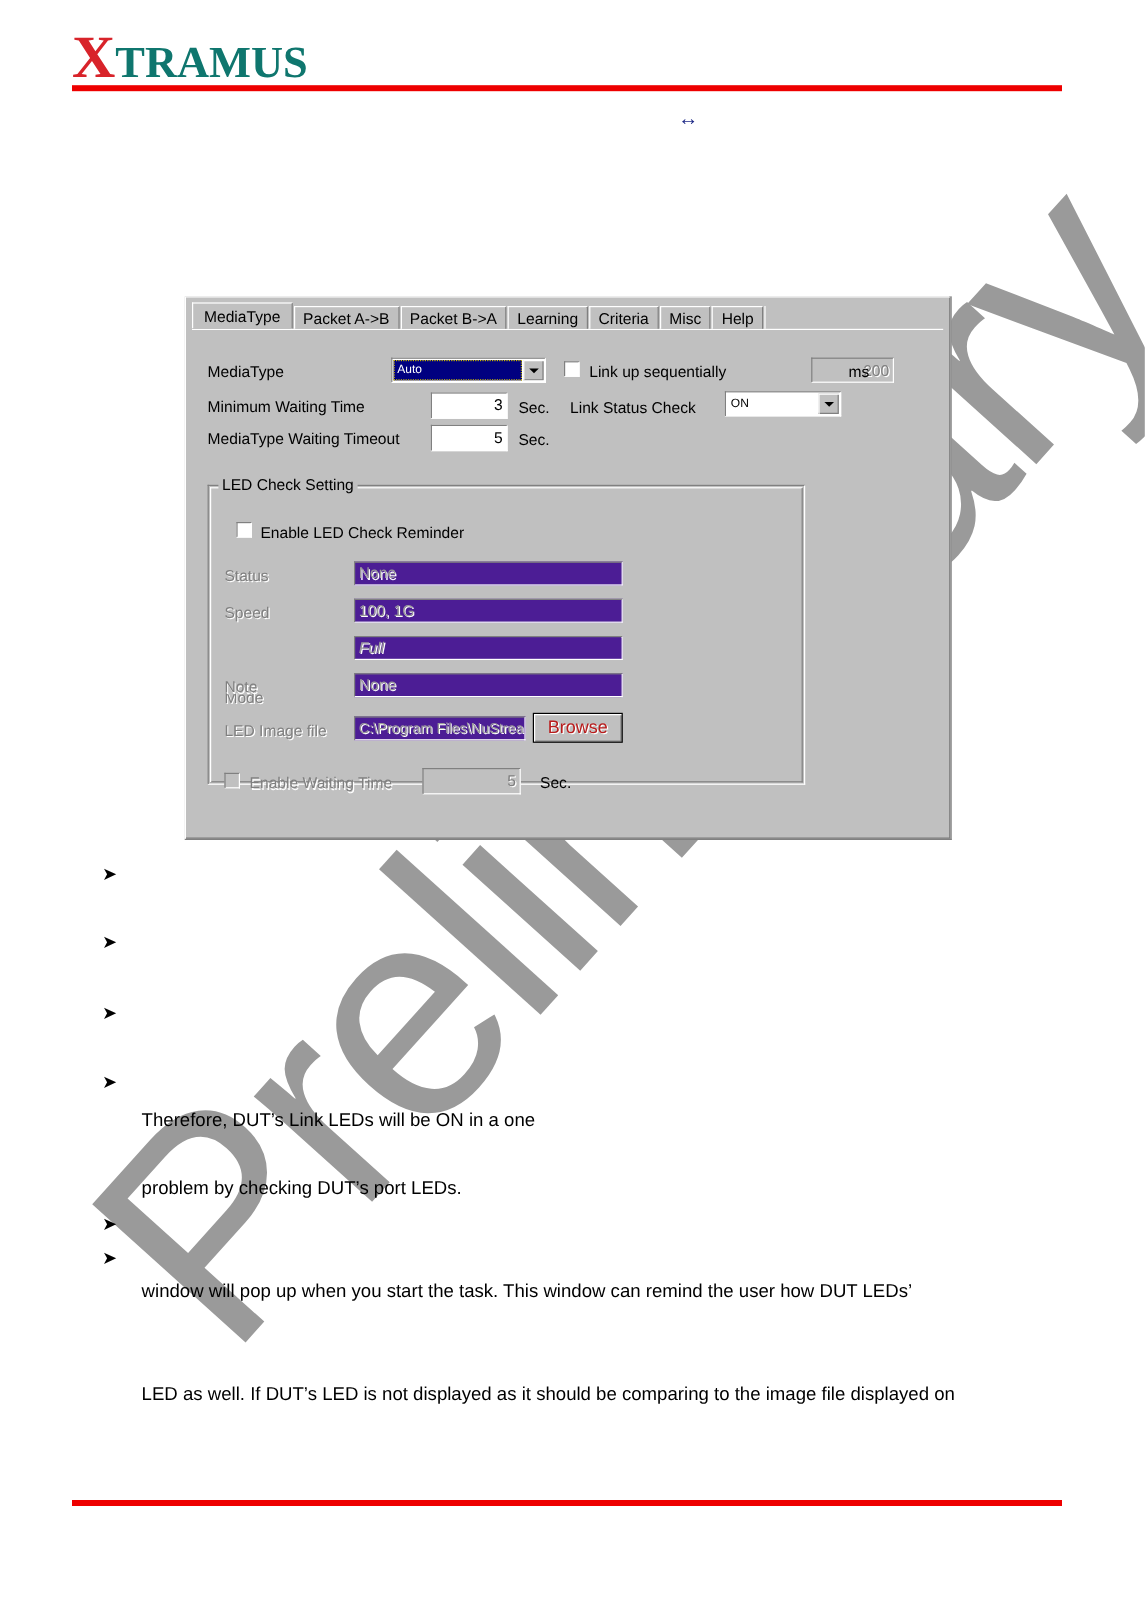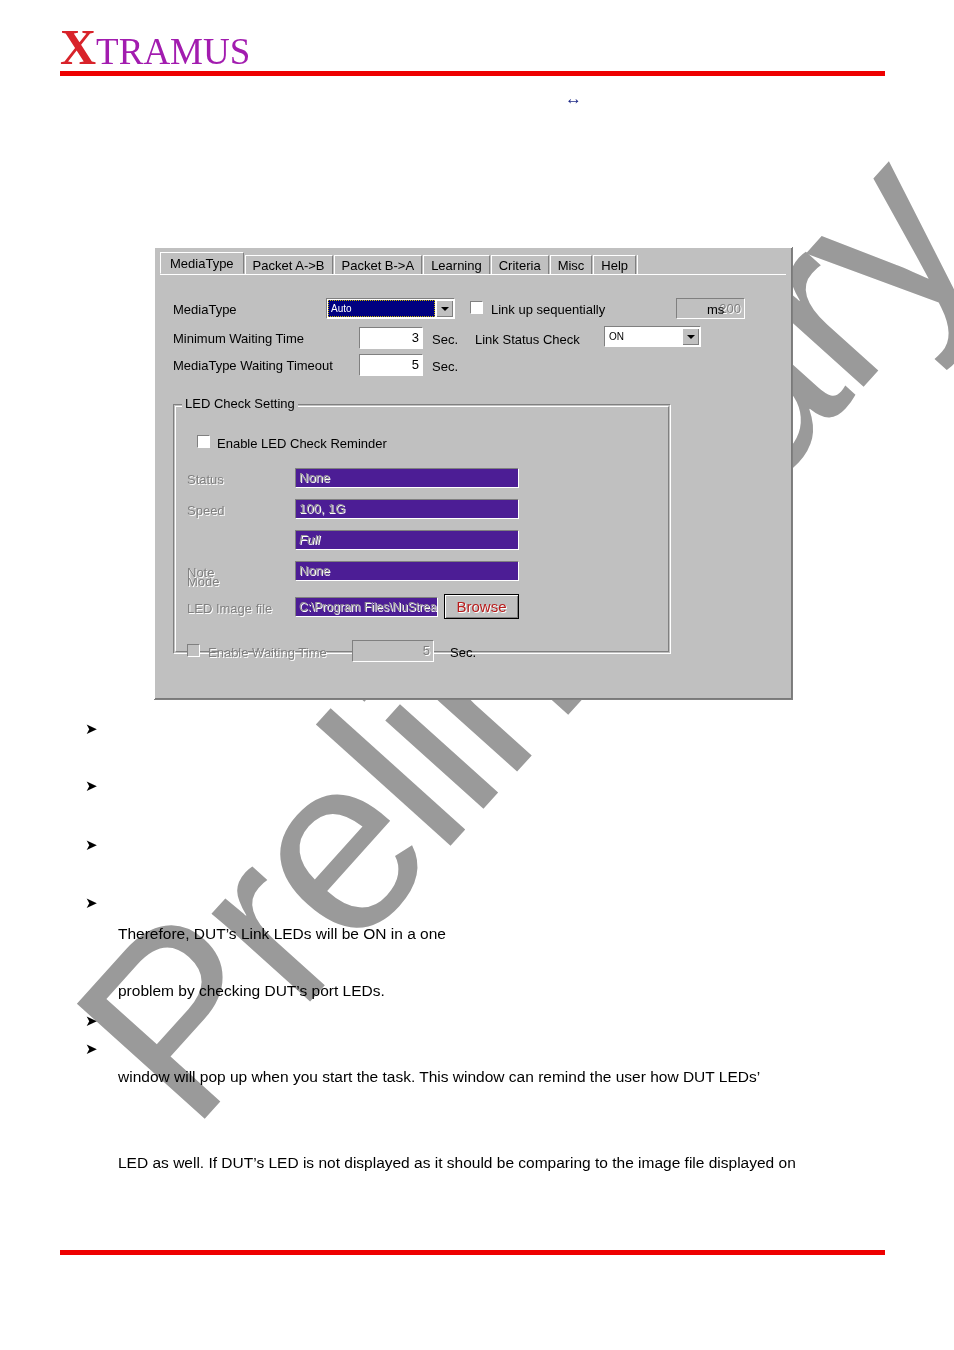--- a/index.html
+++ b/index.html
@@ -53,23 +53,23 @@
     white-space: nowrap;
   }
   #logo .logo-x {
     font-size: 50px;
     color: #d8232a;
     font-family: "Liberation Serif", serif;
     font-weight: bold;
   }
   #logo .logo-rest {
     font-size: 37px;
-    color: #a21caf;
+    color: #0f766e;
     font-family: "Liberation Serif", serif;
-    font-weight: normal;
+    font-weight: bold;
     letter-spacing: 0px;
   }
   .rule-red {
     position: absolute;
     left: 60px;
     width: 825px;
     height: 5px;
     background: #ee0000;
     z-index: 3;
   }

